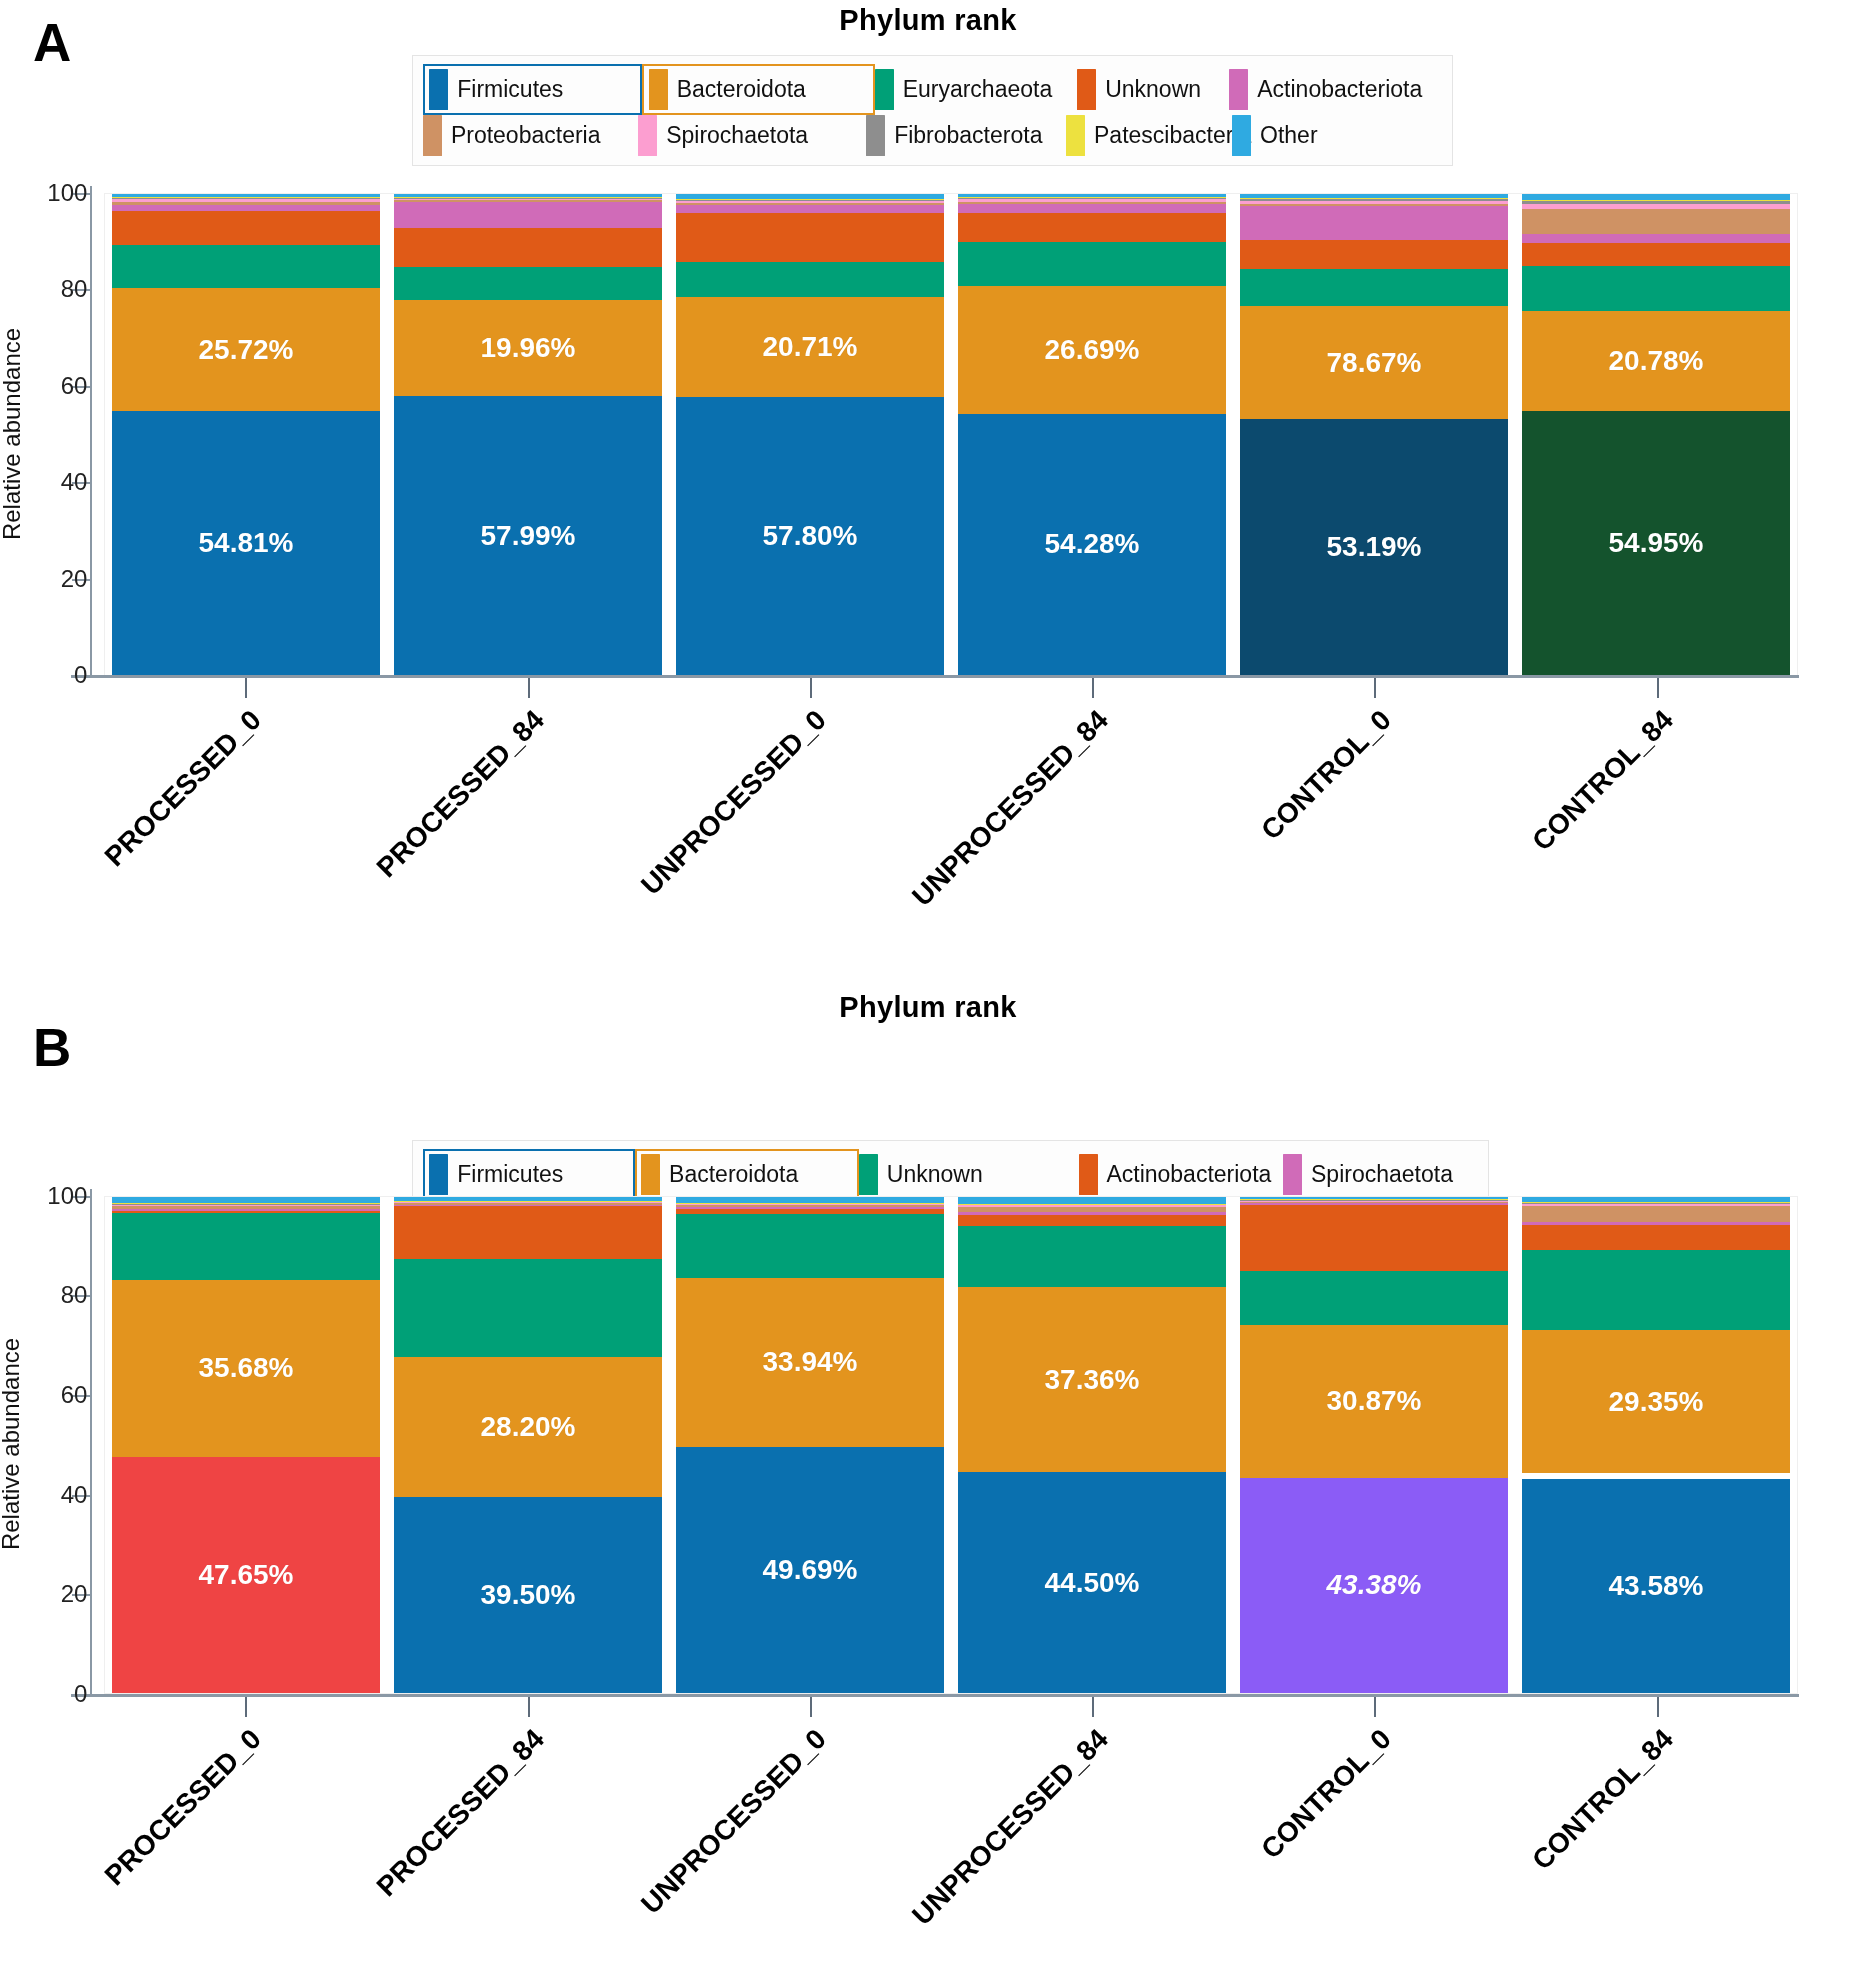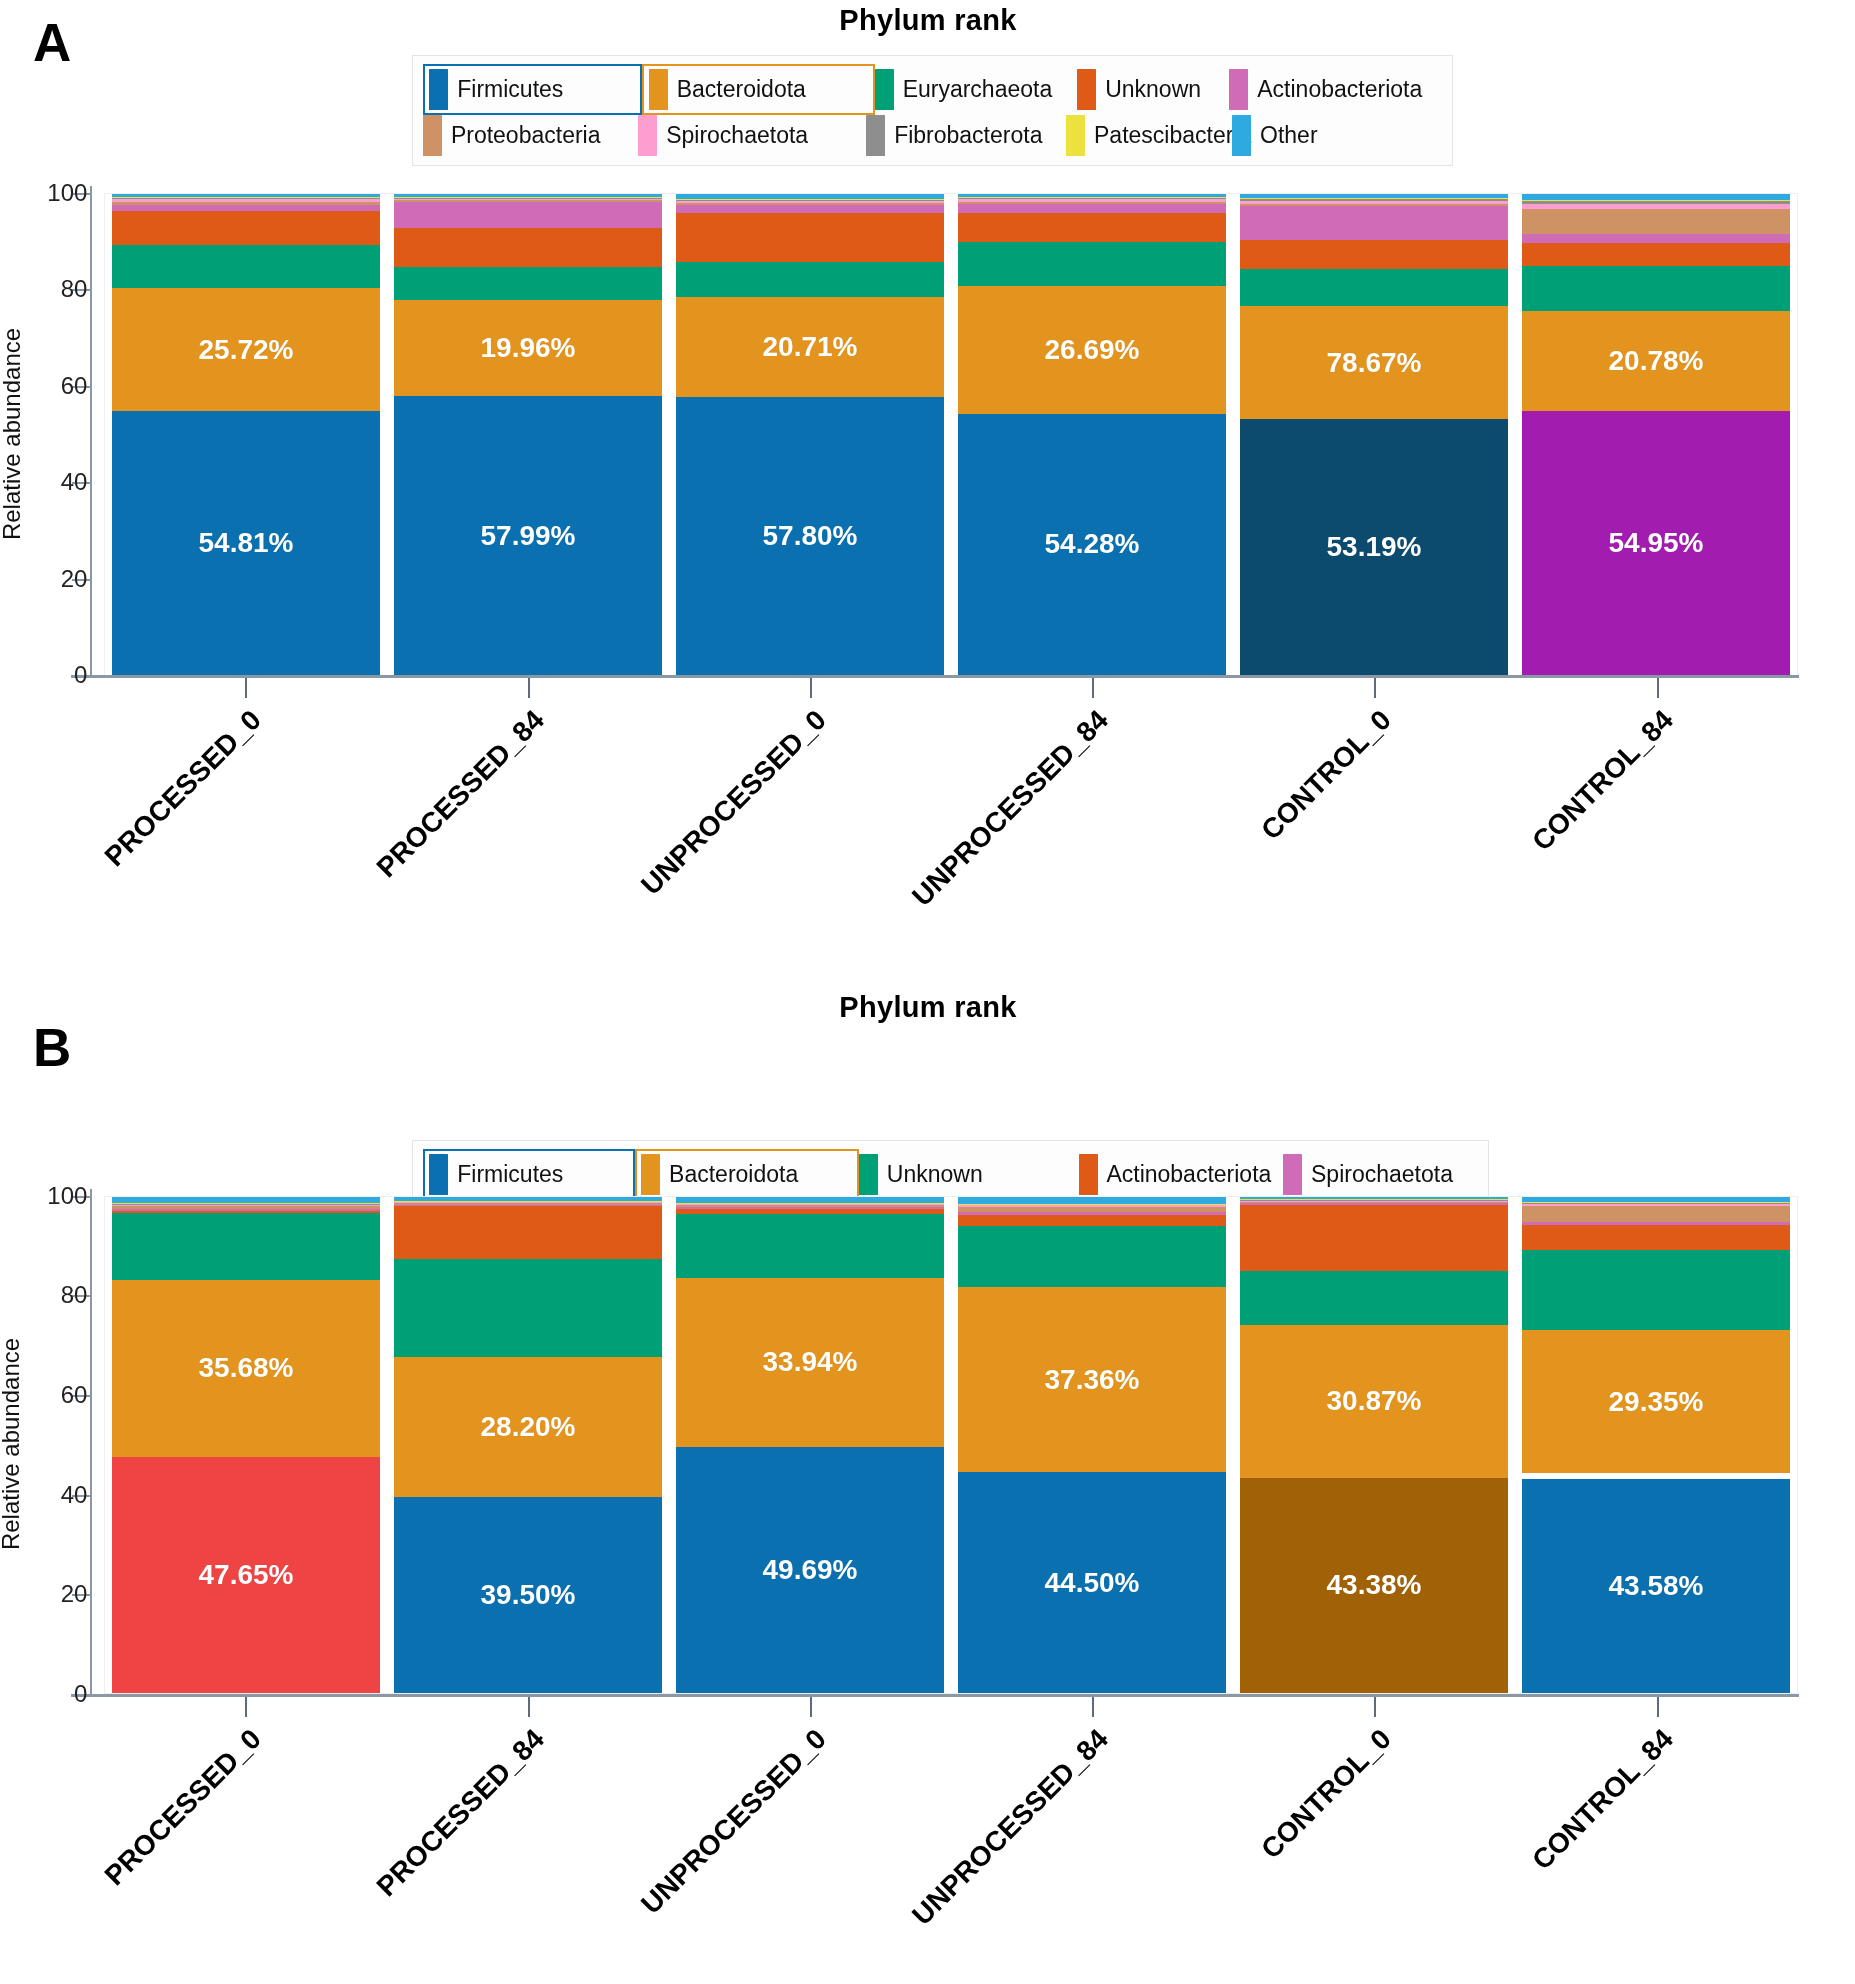--- a/index.html
+++ b/index.html
@@ -210,21 +210,21 @@
               <div class="seg" style="height: 7.1%; background: rgb(208, 107, 184);"></div>
               <div class="seg" style="height: 0.45%; background: rgb(207, 146, 100);"></div>
               <div class="seg" style="height: 0.55%; background: rgb(252, 158, 208);"></div>
               <div class="seg" style="height: 0.4%; background: rgb(142, 142, 142);"></div>
               <div class="seg" style="height: 0.24%; background: rgb(237, 225, 63);"></div>
               <div class="seg" style="height: 0.8%; background: rgb(47, 170, 225);"></div>
             </div>
           </div>
           <div class="barwrap">
             <div class="bar" style="height: 100%; left: 6.6px; right: 6.6px;">
-              <div class="seg" style="height: 54.95%; background: #a21caf;">
+              <div class="seg" style="height: 54.95%; background: #14532d;">
                 <span class="pct">54.95%</span>
               </div>
               <div class="seg" style="height: 20.78%; background: rgb(227, 148, 30);">
                 <span class="pct">20.78%</span>
               </div>
               <div class="seg" style="height: 9.3%; background: rgb(0, 160, 119);"></div>
               <div class="seg" style="height: 4.7%; background: rgb(224, 90, 23);"></div>
               <div class="seg" style="height: 1.95%; background: rgb(208, 107, 184);"></div>
               <div class="seg" style="height: 5.3%; background: rgb(207, 146, 100);"></div>
               <div class="seg" style="height: 0.9%; background: rgb(252, 158, 208);"></div>
@@ -384,21 +384,21 @@
               <div class="seg" style="height: 0.7%; background: rgb(208, 107, 184);"></div>
               <div class="seg" style="height: 0.95%; background: rgb(207, 146, 100);"></div>
               <div class="seg" style="height: 0.3%; background: rgb(252, 158, 208);"></div>
               <div class="seg" style="height: 0.2%; background: rgb(142, 142, 142);"></div>
               <div class="seg" style="height: 0.14%; background: rgb(237, 225, 63);"></div>
               <div class="seg" style="height: 1.35%; background: rgb(47, 170, 225);"></div>
             </div>
           </div>
           <div class="barwrap">
             <div class="bar" style="height: 100%; left: 6.6px; right: 6.6px;">
-              <div class="seg" style="height: 43.38%; background: #a16207;">
+              <div class="seg" style="height: 43.38%; background: #8b5cf6; font-style: italic;">
                 <span class="pct">43.38%</span>
               </div>
               <div class="seg" style="height: 30.87%; background: rgb(227, 148, 30);">
                 <span class="pct">30.87%</span>
               </div>
               <div class="seg" style="height: 10.9%; background: rgb(0, 160, 119);"></div>
               <div class="seg" style="height: 13.3%; background: rgb(224, 90, 23);"></div>
               <div class="seg" style="height: 0.35%; background: rgb(208, 107, 184);"></div>
               <div class="seg" style="height: 0.3%; background: rgb(207, 146, 100);"></div>
               <div class="seg" style="height: 0.2%; background: rgb(252, 158, 208);"></div>

